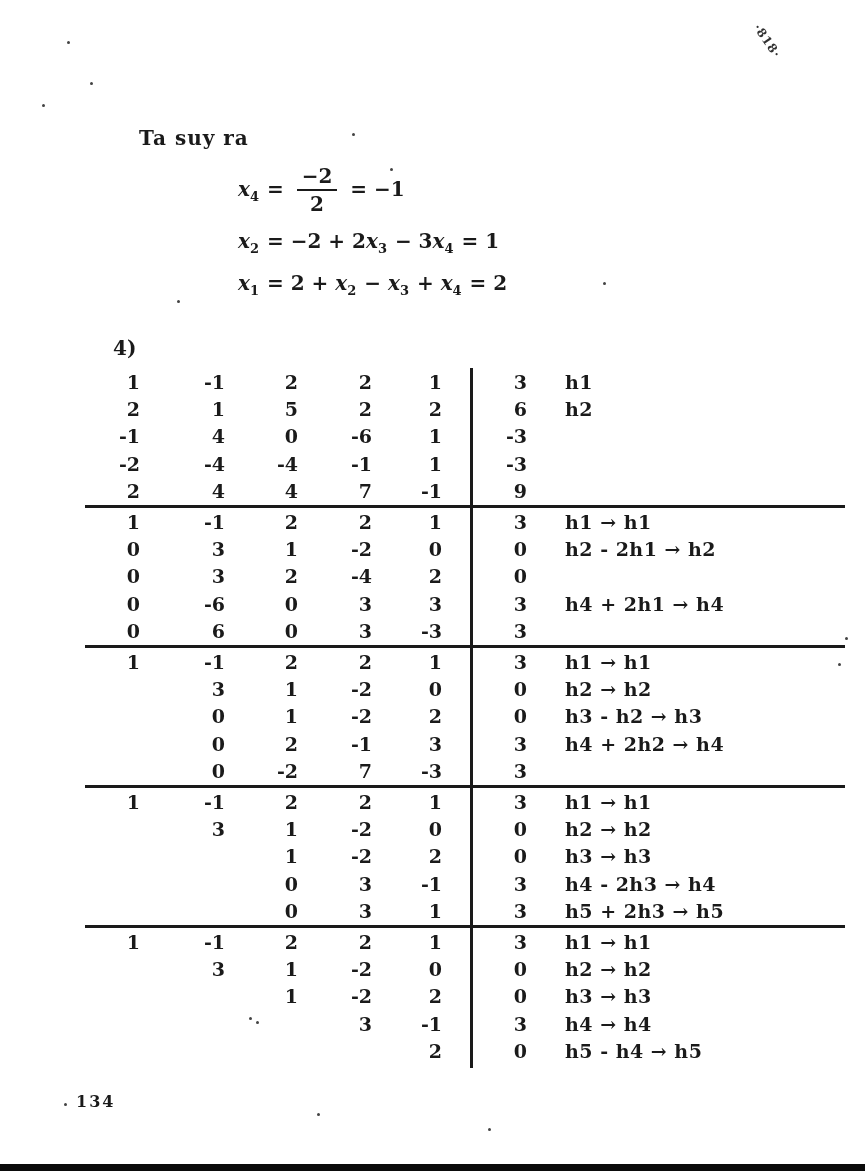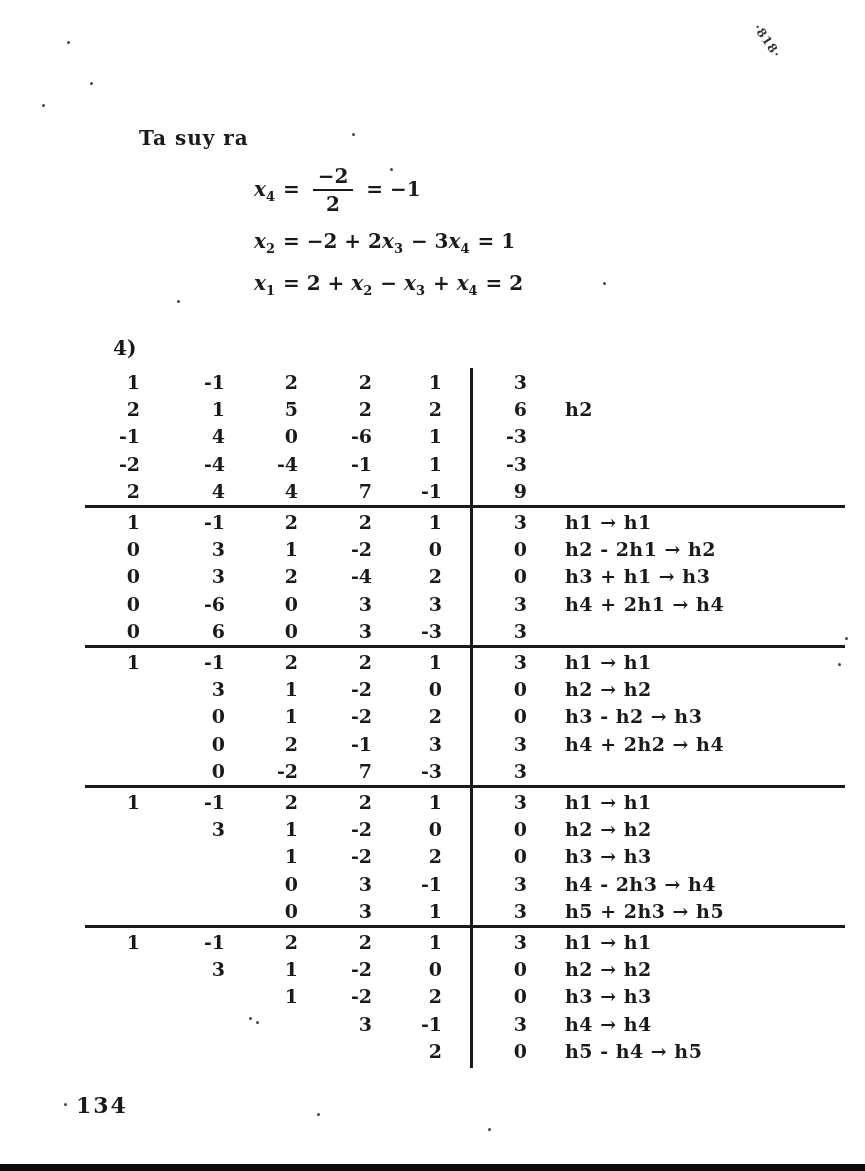--- a/index.html
+++ b/index.html
@@ -16,21 +16,21 @@
 
   .intro {
     position: absolute; left: 139px; top: 126px;
     font-size: 20px; font-weight: 700; letter-spacing: 1px;
   }
   .item-label {
     position: absolute; left: 113px; top: 336px;
     font-size: 20px; font-weight: 700;
   }
 
-  .equations { position: absolute; left: 254px; top: 158px; padding-top: 6px; }
+  .equations { position: absolute; left: 238px; top: 158px; padding-top: 6px; }
   .eq-line {
     font-size: 20px; font-weight: 700; line-height: 30px;
     margin-bottom: 4px; white-space: pre;
   }
   .eq-line.has-frac { margin-bottom: 10px; }
   .eq-line .var { font-style: italic; }
   .eq-line sub { font-size: 13px; font-style: normal; margin-right: 1px; }
   .frac {
     display: inline-flex; flex-direction: column; align-items: center;
     vertical-align: middle; margin: 0 6px; line-height: 24px;
@@ -54,21 +54,21 @@
     text-align: right; font-size: 19px; font-weight: 700;
     font-family: "DejaVu Serif", serif;
   }
   .op {
     padding-left: 38px; text-align: left; font-size: 19px; font-weight: 700;
     letter-spacing: 0.5px; white-space: pre;
   }
 
   .page-number {
     position: absolute; left: 76px; top: 1092px;
-    font-size: 22px; font-weight: 700; letter-spacing: 2px;
+    font-size: 16px; font-weight: 700; letter-spacing: 2px;
   }
   .corner-artifact {
     position: absolute; left: 748px; top: 34px;
     font-size: 12px; font-weight: 700; letter-spacing: 1px;
     transform: rotate(55deg); opacity: 0.9;
   }
   .bottom-bar {
     position: absolute; left: 0; bottom: 0; width: 865px; height: 7px;
     background: #0b0b0b;
   }
@@ -97,20 +97,21 @@
   <div class="elim-table">
     <div class="vbar"></div>
   <div class="block">
         <div class="trow">
           <span class="cell">1</span>
           <span class="cell">-1</span>
           <span class="cell">2</span>
           <span class="cell">2</span>
           <span class="cell">1</span>
           <span class="cell">3</span>
+          <span class="op">h1</span>
         </div>
         <div class="trow">
           <span class="cell">2</span>
           <span class="cell">1</span>
           <span class="cell">5</span>
           <span class="cell">2</span>
           <span class="cell">2</span>
           <span class="cell">6</span>
           <span class="op">h2</span>
         </div>
@@ -159,21 +160,20 @@
           <span class="cell">0</span>
           <span class="op">h2 - 2h1 → h2</span>
         </div>
         <div class="trow">
           <span class="cell">0</span>
           <span class="cell">3</span>
           <span class="cell">2</span>
           <span class="cell">-4</span>
           <span class="cell">2</span>
           <span class="cell">0</span>
-          <span class="op">h3 + h1 → h3</span>
         </div>
         <div class="trow">
           <span class="cell">0</span>
           <span class="cell">-6</span>
           <span class="cell">0</span>
           <span class="cell">3</span>
           <span class="cell">3</span>
           <span class="cell">3</span>
           <span class="op">h4 + 2h1 → h4</span>
         </div>

